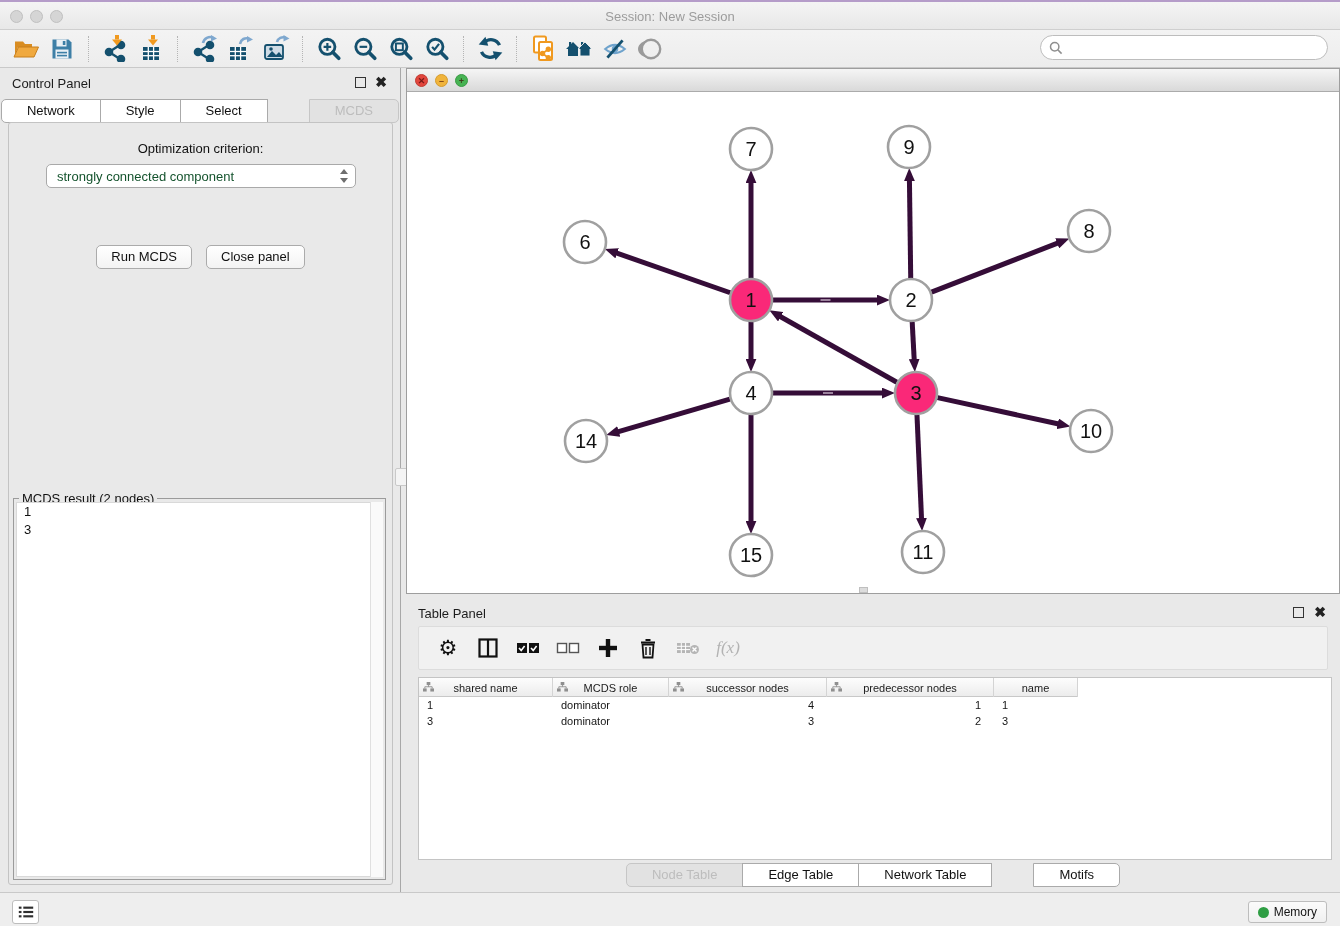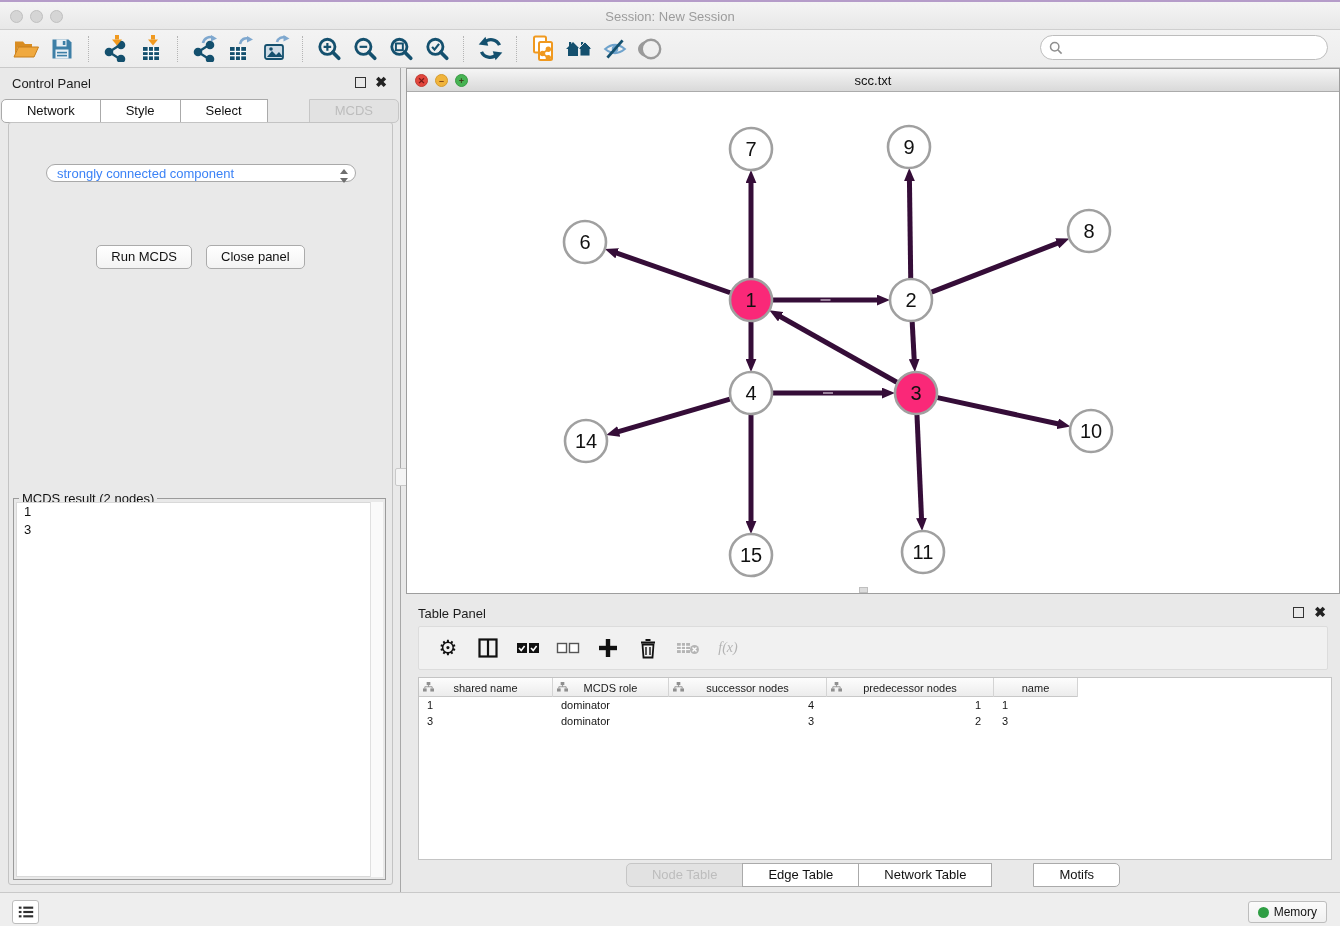--- a/index.html
+++ b/index.html
@@ -37,23 +37,23 @@
   .ph-close { position:absolute; top:6px; font-size:14px; font-weight:bold; color:#222; line-height:16px; }
   .cp-tabs { position:absolute; top:31px; left:0; width:100%; display:flex; justify-content:center; }
   .seg-tab { background:#fff; border:1px solid #aaa; margin-left:-1px; padding:3px 25px 4px;
              font-size:13px; color:#111; position:relative; }
   .seg-tab:first-child { border-radius:5px 0 0 5px; margin-left:0; }
   .seg-tab:last-child { border-radius:0 5px 5px 0;margin-left:41px; }
   .seg-tab.active { background:#e2e2e2; color:#bdbdbd; border-color:#c6c6c6; z-index:0; }
   .cp-body { position:absolute; left:8px; top:54px; width:385px; height:763px;
              border:1px solid #c3c3c3; border-radius:3px; background:#e9e9e9; }
   .opt-label { position:absolute; top:18px; width:100%; text-align:center; font-size:13px; color:#111; }
-  .select { position:absolute; left:37px; top:41px; width:310px; height:18px; background:#fff;
-            border:1px solid #a9a9a9; border-radius:11px; display:flex; align-items:center;
-            font-size:13px; color:#3b82f6; padding-left:10px; }
+  .select { position:absolute; left:37px; top:41px; width:310px; height:24px; background:#fff;
+            border:1px solid #a9a9a9; border-radius:5px; display:flex; align-items:center;
+            font-size:13px; color:#14532d; padding-left:10px; }
   .select .stepper { position:absolute; right:6px; top:3px; width:10px; height:16px; }
   .select .stepper svg { display:block; }
   .cp-buttons { position:absolute; top:74px; width:100%; display:flex; justify-content:center; gap:14px;margin-top:48px; }
   .btn { background:linear-gradient(#ffffff,#f3f3f3); border:1px solid #ababab; border-radius:5px;
          font-size:13px; color:#111; padding:3px 14px 4px; }
   .fieldset { position:absolute; left:4px; top:375px; width:373px; height:382px;
               border:1px solid #9b9b9b; }
   .fieldset .legend { position:absolute; top:-8px; left:5px; background:#e9e9e9;
                       padding:0 3px; font-size:13px; color:#111; }
   .result-area { position:absolute; inset:2px; top:3px; background:#fff; border:1px solid #d9d9d9; }
@@ -79,21 +79,21 @@
   .canvas-handle { position:absolute; left:452px; bottom:0px; width:9px; height:6px;
                    background:#dcdcdc; border:1px solid #bfbfbf; }
 
   
   .tpanel { position:absolute; left:406px; top:596px; width:934px; height:294px; background:#e9e9e9; }
   .tp-toolbar { position:absolute; left:12px; top:28px; width:910px; height:44px;
                 background:#f1f1f1; border:1px solid #dcdcdc; border-radius:2px;
                 display:flex; align-items:center; gap:14px; padding-left:16px; }
   .tp-icon { width:26px; height:26px; display:flex; align-items:center; justify-content:center; }
   .gear-glyph { font-size:21px; color:#111; line-height:22px; }
-  .fx-glyph { font-family:"Liberation Serif", serif; font-style:italic; font-size:14px; color:#b3b3b3; }
+  .fx-glyph { font-family:"Liberation Serif", serif; font-style:italic; font-size:17px; color:#b3b3b3; }
   .ntable { position:absolute; left:12px; top:79px; width:914px; height:183px;
             background:#fff; border:1px solid #c4c4c4; }
   .thead { position:absolute; left:0; top:0; height:19px; display:flex;
            background:linear-gradient(#fdfdfd,#ececec); border-bottom:1px solid #c8c8c8; }
   .th { position:relative; height:19px; border-right:1px solid #d4d4d4; font-size:11px;
         color:#1b1b1b; display:flex; align-items:center; justify-content:center; }
   .th .tree-ic { position:absolute; left:4px; top:4px; }
   .tr { display:flex; height:16px; }
   .td { font-size:11px; color:#161616; line-height:16px; white-space:nowrap; overflow:hidden; }
   .td.left { padding-left:8px; text-align:left; }
@@ -287,20 +287,21 @@
       <span class="ph-float" style="right:34px"></span>
       <span class="ph-close" style="right:13px">✖</span>
     </div>
     <div class="cp-tabs">
       <span class="seg-tab">Network</span>
       <span class="seg-tab">Style</span>
       <span class="seg-tab">Select</span>
       <span class="seg-tab active">MCDS</span>
     </div>
     <div class="cp-body">
+      <div class="opt-label">Optimization criterion:</div>
       <div class="select">
         <span>strongly connected component</span>
         <span class="stepper">
           <svg width="10" height="16" viewBox="0 0 10 16">
             <polygon points="5,1 9,6 1,6" fill="#6e6e6e"></polygon>
             <polygon points="5,15 9,10 1,10" fill="#6e6e6e"></polygon>
           </svg>
         </span>
       </div>
       <div class="cp-buttons">
@@ -320,21 +321,20 @@
 
   <div class="vsplit">
     <div class="vsplit-handle"></div>
   </div>
 
   <div class="netwin">
     <div class="net-titlebar">
       <span class="traffic" style="left:8px;background:#e2463d;border:1px solid #c13c33">✕</span>
       <span class="traffic" style="left:28px;background:#f0b43c;border:1px solid #d69c2c">–</span>
       <span class="traffic" style="left:48px;background:#47b353;border:1px solid #3a9a45">+</span>
-      <span class="net-title">scc.txt</span>
     </div>
     <div class="net-canvas">
       <svg width="932" height="502" viewBox="0 0 932 502">
           <defs>
             <marker id="arw" viewBox="0 0 12 10" refX="1" refY="5" markerWidth="13" markerHeight="11" orient="auto" markerUnits="userSpaceOnUse">
               <path d="M0 0 L12 5 L0 10 z" fill="#350d38"></path>
             </marker>
           </defs>
           <line x1="344" y1="186" x2="344" y2="90" stroke="#350d38" stroke-width="5" marker-end="url(#arw)"></line>
           <line x1="323.23121807335133" y1="200.7434376400866" x2="209.153172889973" y2="160.88484353987008" stroke="#350d38" stroke-width="5" marker-end="url(#arw)"></line>

